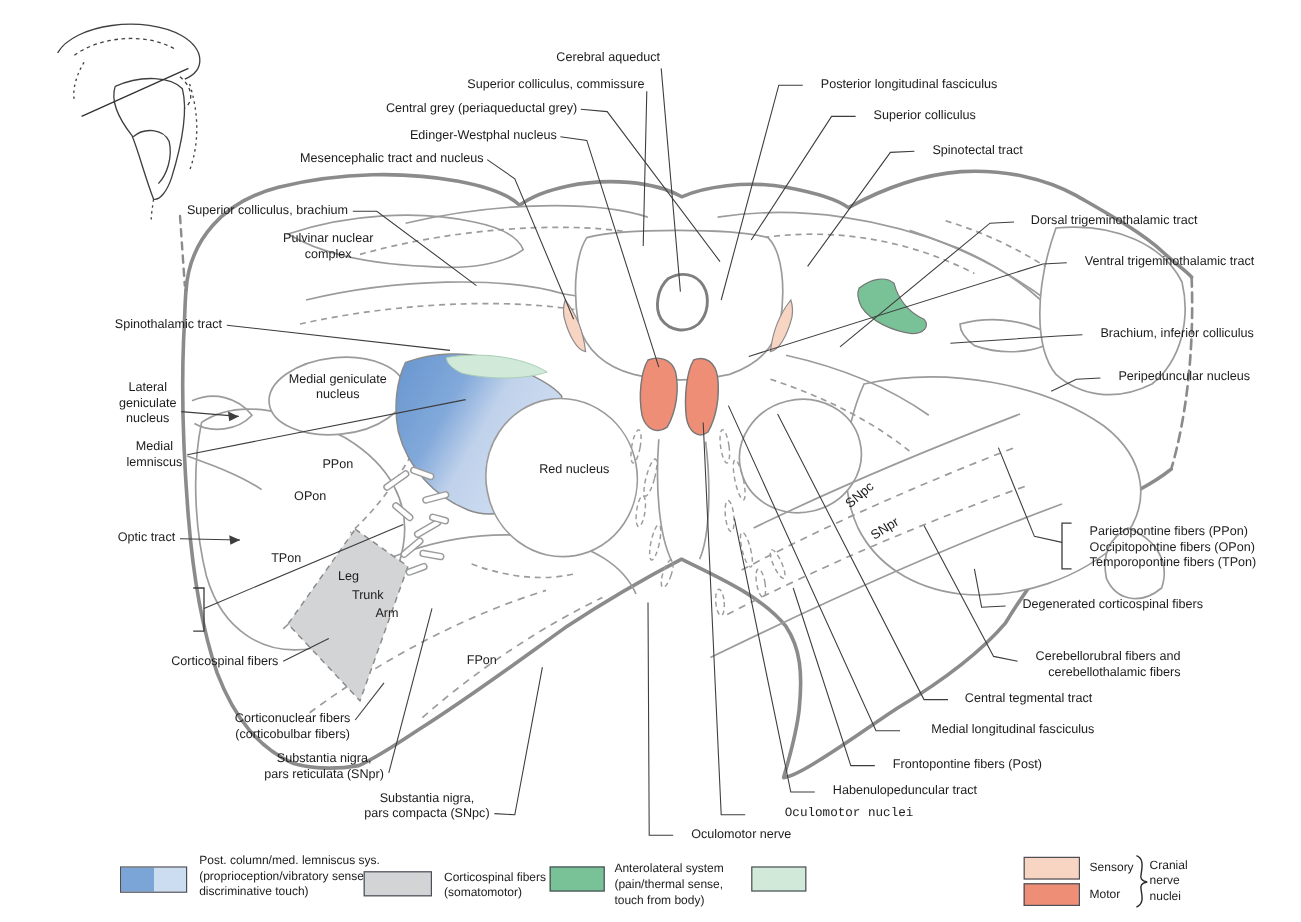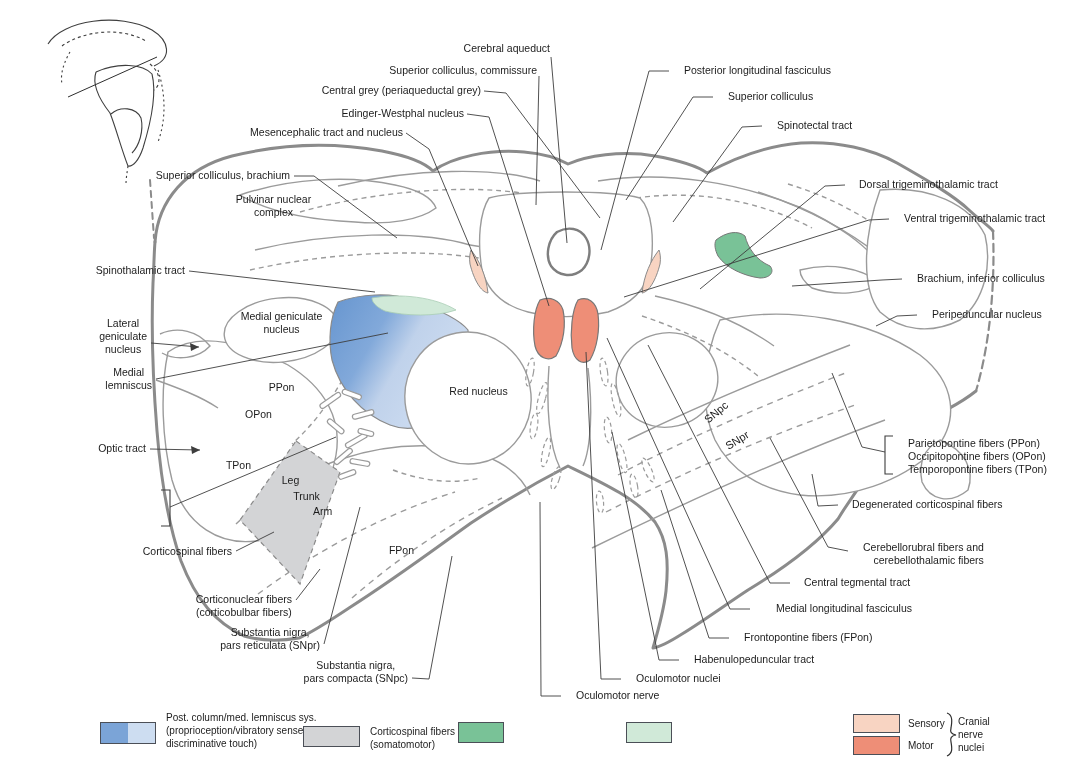--- a/index.html
+++ b/index.html
@@ -232,26 +232,26 @@
       <div>Cerebellorubral fibers and</div>
       <div>cerebellothalamic fibers</div>
     </div>
     <div class="lbl" style="top: 576px; left: 793px; text-align: left;">
       <div>Central tegmental tract</div>
     </div>
     <div class="lbl" style="top: 602px; left: 753px; text-align: center; margin-left: 12px;">
       <div>Medial longitudinal fasciculus</div>
     </div>
     <div class="lbl" style="top: 631px; left: 733px; text-align: left;">
-      <div>Frontopontine fibers (FPon)</div>
+      <div>Frontopontine fibers (Post)</div>
     </div>
     <div class="lbl" style="top: 653px; left: 683px; text-align: left;">
       <div>Habenulopeduncular tract</div>
     </div>
-    <div class="lbl" style="top: 672px; left: 625px; text-align: right;">
+    <div class="lbl" style="top: 672px; left: 643px; text-align: right; font-family: Liberation Mono, monospace;">
       <div>Oculomotor nuclei</div>
     </div>
     <div class="lbl" style="top: 689px; left: 565px; text-align: left;">
       <div>Oculomotor nerve</div>
     </div>
     <div class="lbl" style="top: 169px; right: 794px; text-align: right;">
       <div>Superior colliculus, brachium</div>
     </div>
     <div class="lbl" style="top: 193px; left: 268px; transform: translateX(-50%); text-align: center;">
       <div>Pulvinar nuclear</div>
@@ -320,20 +320,25 @@
       <div>Post. column/med. lemniscus sys.</div>
       <div>(proprioception/vibratory sense,</div>
       <div>discriminative touch)</div>
     </div>
     <div class="swatch" style="left: 303px; top: 726px; width: 57px; height: 21px; background: rgb(211, 212, 214);"></div>
     <div class="leg-text" style="left: 370px; top: 725px;">
       <div>Corticospinal fibers</div>
       <div>(somatomotor)</div>
     </div>
     <div class="swatch" style="left: 458px; top: 722px; width: 46px; height: 21px; background: rgb(121, 194, 151);"></div>
+    <div class="leg-text" style="left: 512px; top: 718px;">
+      <div>Anterolateral system</div>
+      <div>(pain/thermal sense,</div>
+      <div>touch from body)</div>
+    </div>
     <div class="swatch" style="left: 626px; top: 722px; width: 46px; height: 21px; background: rgb(208, 233, 216);"></div>
     <div class="swatch" style="left: 853px; top: 714px; width: 47px; height: 19px; background: rgb(248, 212, 194);"></div>
     <div class="leg-text" style="left: 908px; top: 717px;">Sensory</div>
     <div class="swatch" style="left: 853px; top: 736px; width: 47px; height: 19px; background: rgb(238, 142, 119);"></div>
     <div class="leg-text" style="left: 908px; top: 739px;">Motor</div>
     <div class="leg-text" style="left: 958px; top: 715px;">
       <div>Cranial</div>
       <div>nerve</div>
       <div>nuclei</div>
     </div>

